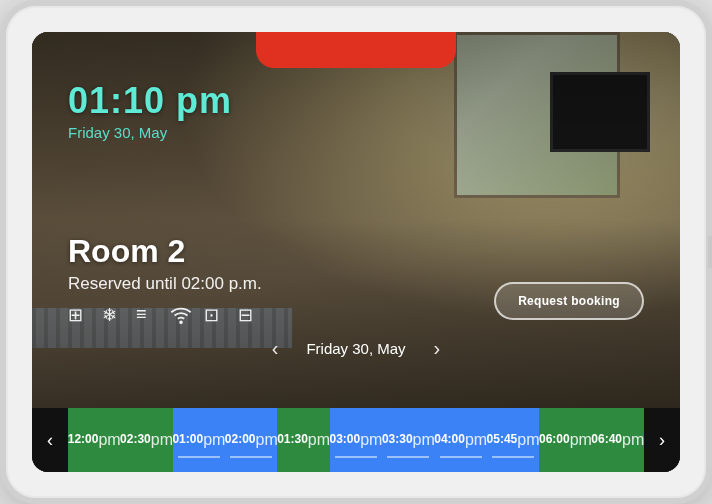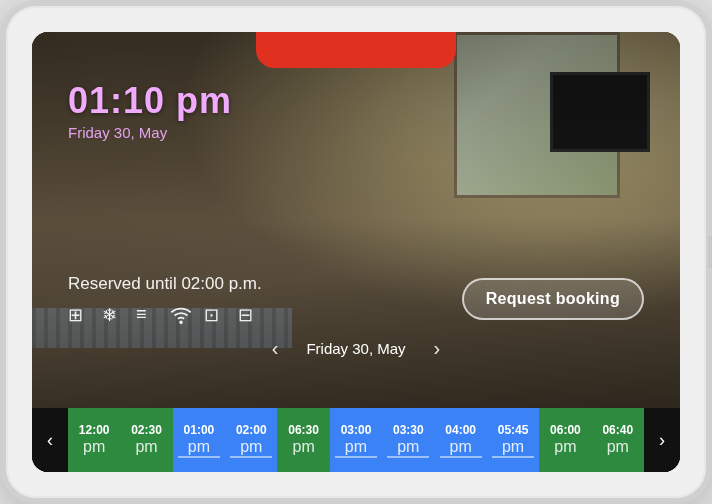--- a/index.html
+++ b/index.html
@@ -116,21 +116,21 @@
       width: 100px; height: 80px;
       background: #1a1a1a;
       border: 3px solid #333;
     }
 
     .time-info {
       position: absolute;
       top: 48px;
       left: 36px;
       z-index: 2;
-      color: #f0abfc;
+      color: #5eead4;
     }
 
     .time-display {
       font-size: 36px;
       font-weight: 700;
       letter-spacing: 1px;
       text-shadow: 0 1px 4px rgba(0,0,0,0.5);
     }
 
     .date-display {
@@ -178,21 +178,21 @@
 
     .request-btn {
       position: absolute;
       bottom: 88px;
       right: 36px;
       z-index: 2;
       background: rgba(255,255,255,0.15);
       backdrop-filter: blur(4px);
       border: 2px solid rgba(255,255,255,0.7);
       color: #fff;
-      font-size: 16px;
+      font-size: 12px;
       font-weight: 600;
       padding: 10px 22px;
       border-radius: 28px;
       cursor: pointer;
       letter-spacing: 0.3px;
     }
 
     
     .date-nav {
       position: absolute;
@@ -245,21 +245,21 @@
 
     .timeline-slots {
       flex: 1;
       display: flex;
       overflow: hidden;
       height: 64px;
     }
 
     .slot {
       display: flex;
-      flex-direction: column;
+      flex-direction: row;
       align-items: center;
       justify-content: center;
       flex: 1;
       height: 64px;
       color: #fff;
       font-size: 11px;
       font-weight: 600;
       cursor: pointer;
       min-width: 0;
       padding: 4px 2px;
@@ -305,20 +305,21 @@
         <div class="monitor"></div>
       </div>
       <div class="room-bg"></div>
 
       <div class="time-info">
         <div class="time-display">01:10 pm</div>
         <div class="date-display">Friday 30, May</div>
       </div>
 
       <div class="room-info">
+        <div class="room-name">Room 2</div>
         <div class="room-status">Reserved until 02:00 p.m.</div>
         <div class="amenities">
           <span class="amenity-icon">⊞</span>
           <span class="amenity-icon">❄</span>
           <span class="amenity-icon">≡</span>
           <span class="amenity-icon">
             <svg width="22" height="22" viewBox="0 0 24 24" fill="none" stroke="#fff" stroke-width="2">
               <path d="M5 12.55a11 11 0 0 1 14.08 0"></path>
               <path d="M1.42 9a16 16 0 0 1 21.16 0"></path>
               <path d="M8.53 16.11a6 6 0 0 1 6.95 0"></path>
@@ -352,21 +353,21 @@
     </div>
           <div class="slot red">
       <span class="slot-time">01:00</span>
       <span class="slot-period">pm</span>
     </div>
           <div class="slot red">
       <span class="slot-time">02:00</span>
       <span class="slot-period">pm</span>
     </div>
           <div class="slot green">
-      <span class="slot-time">06:30</span>
+      <span class="slot-time">01:30</span>
       <span class="slot-period">pm</span>
     </div>
           <div class="slot red">
       <span class="slot-time">03:00</span>
       <span class="slot-period">pm</span>
     </div>
           <div class="slot red">
       <span class="slot-time">03:30</span>
       <span class="slot-period">pm</span>
     </div>

